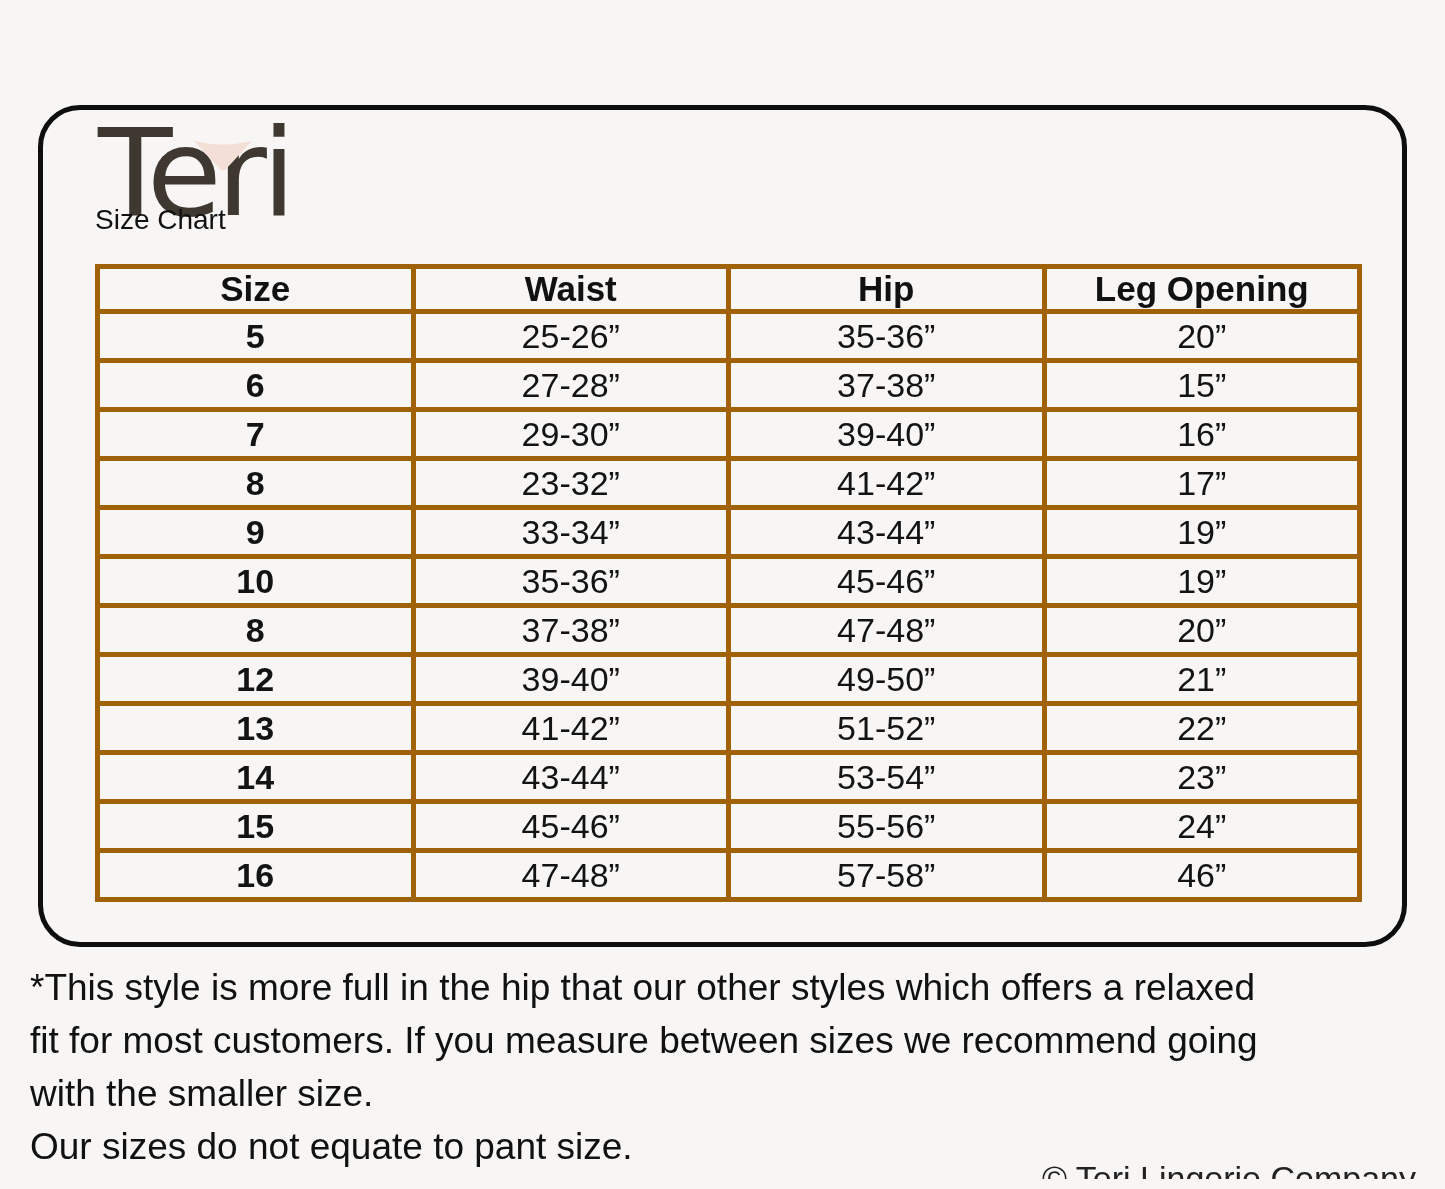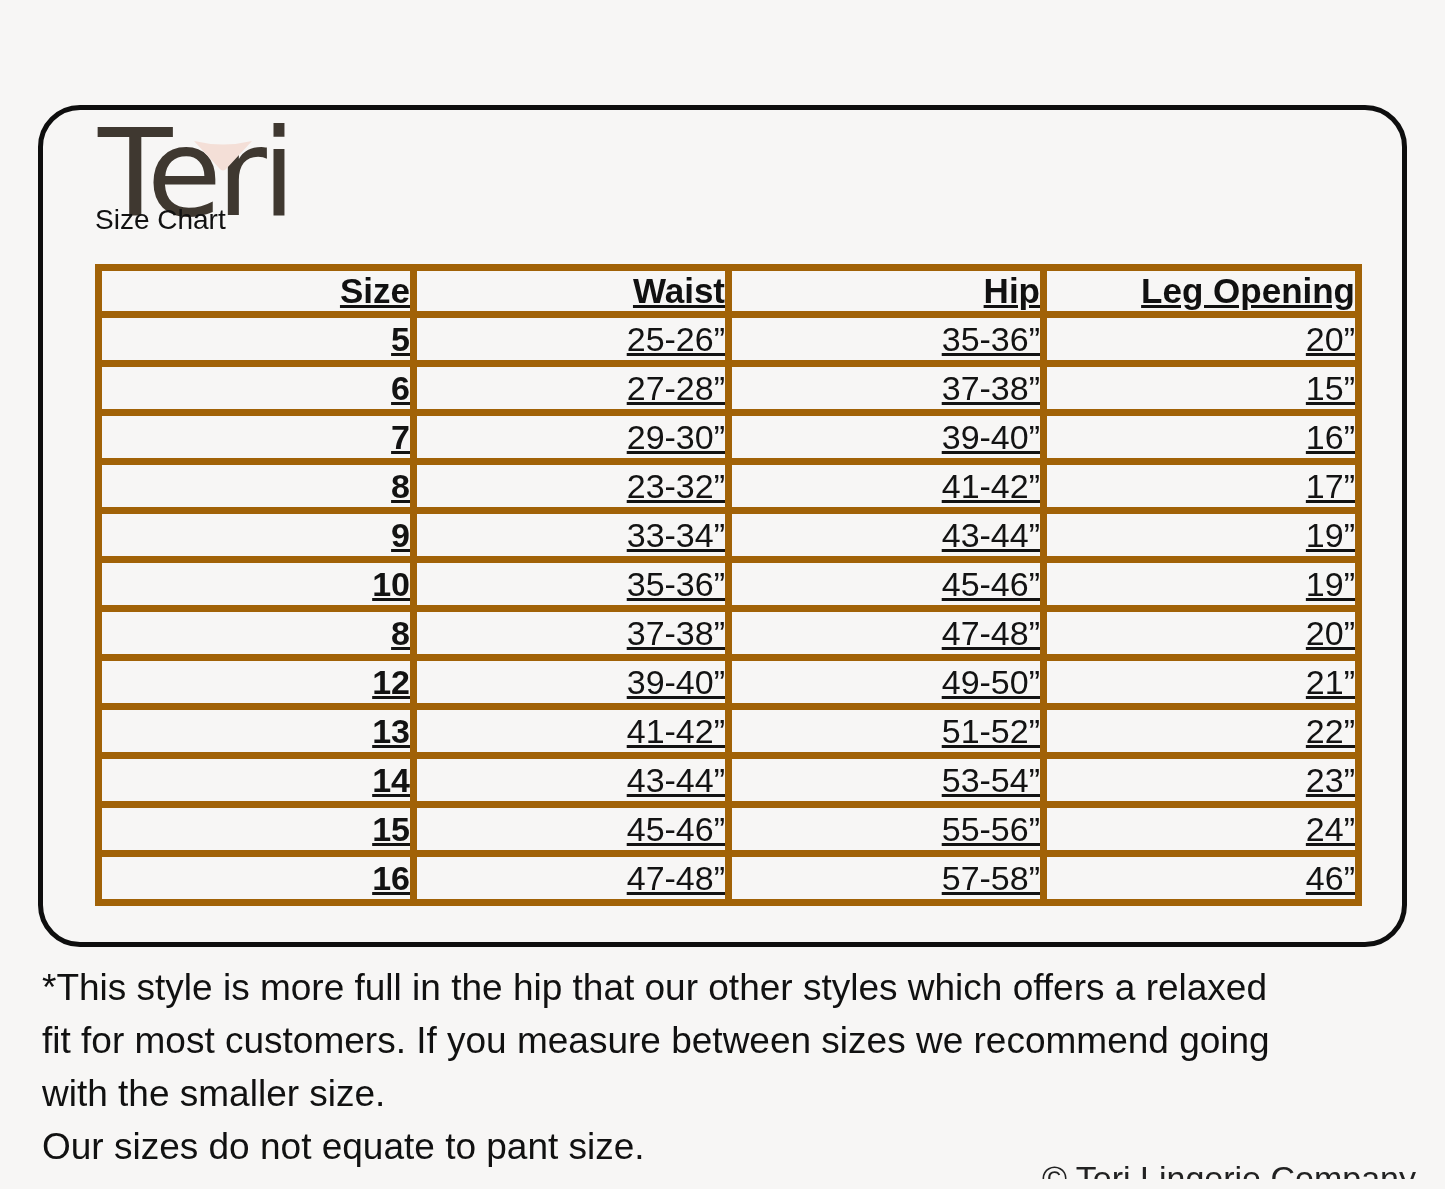--- a/index.html
+++ b/index.html
@@ -49,45 +49,44 @@
   table.size-table {
     position: absolute;
     left: 52px; top: 154px;
     width: 1267px;
     border-collapse: collapse;
     table-layout: fixed;
     background: #f7f6f5;
   }
   table.size-table th,
   table.size-table td {
-    border: 7px solid #a16207;
-    text-align: right;
+    border: 5px solid #a16207;
+    text-align: center;
     vertical-align: middle;
     padding: 0;
     white-space: nowrap;
     overflow: hidden;
-    text-decoration: underline;
   }
   table.size-table thead tr { height: 45px; }
   table.size-table tbody tr { height: 49px; }
   table.size-table th {
     font-size: 35px;
     font-weight: 600;
     color: #111;
   }
   table.size-table th.size-header { font-weight: 700; }
   table.size-table td {
     font-size: 34px;
     font-weight: 400;
     color: #131313;
   }
   table.size-table td.size-cell { font-weight: 700; }
   .footnotes {
     position: absolute;
-    left: 42px; top: 920px;
+    left: 30px; top: 920px;
     width: 1380px;
     font-size: 37px;
     line-height: 53px;
     color: #111;
   }
   .copyright {
     position: absolute;
     right: 29px; top: 1118px;
     font-size: 34px;
     color: #222;

